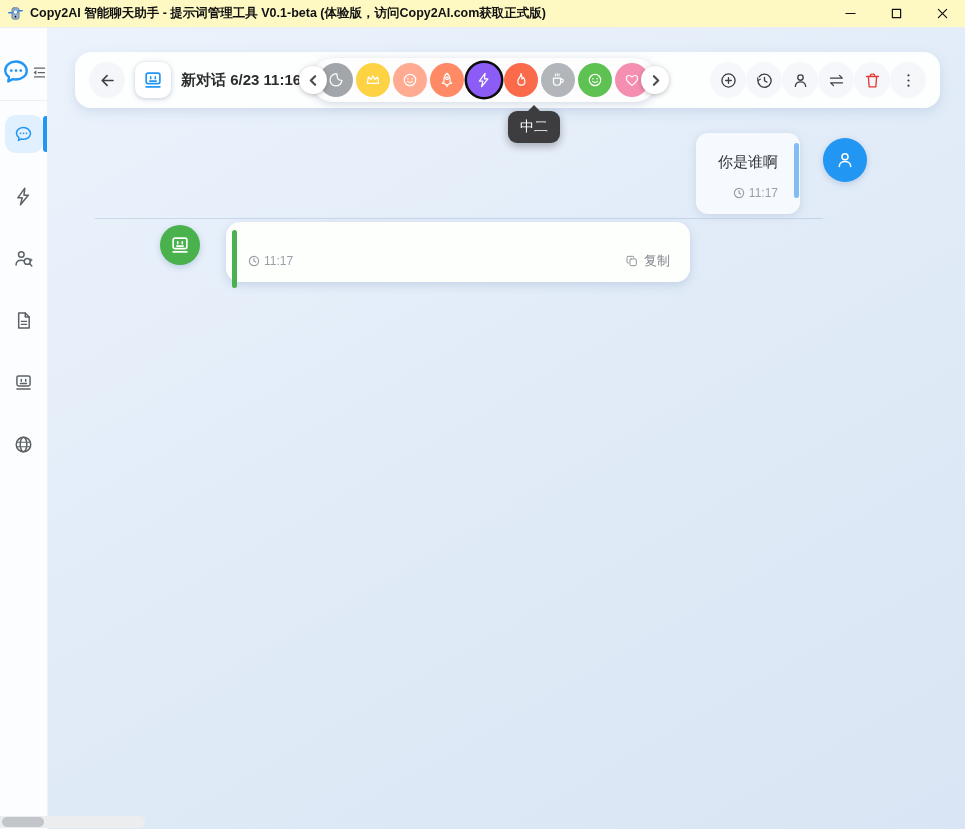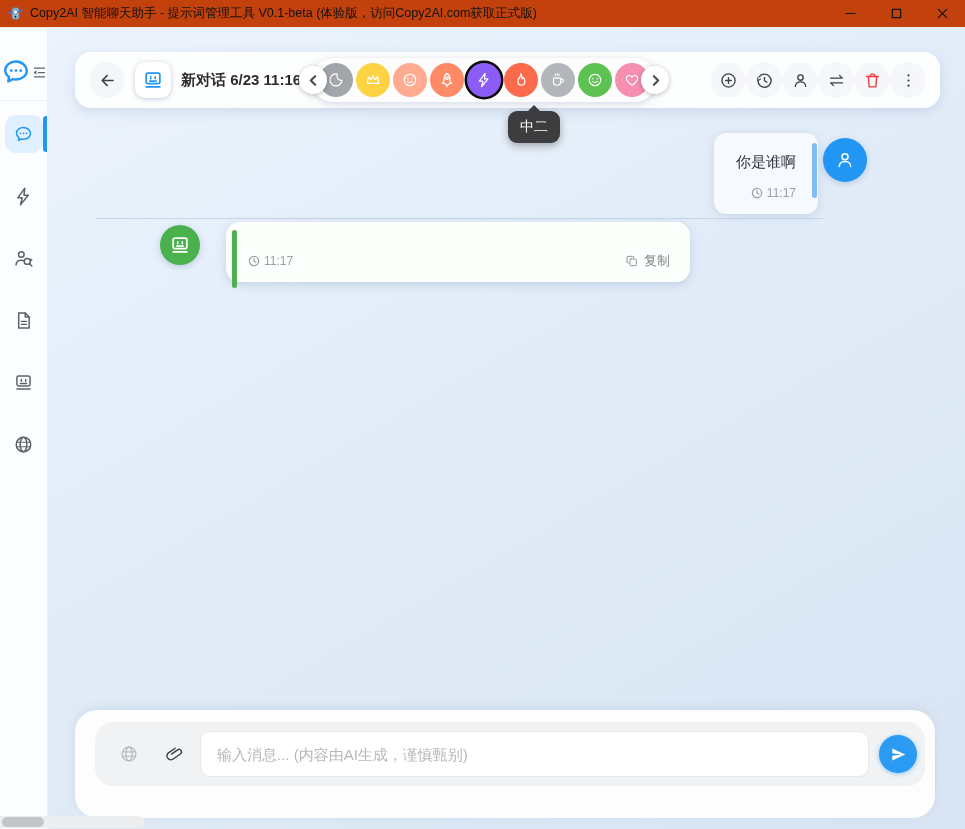--- a/index.html
+++ b/index.html
@@ -3,22 +3,22 @@
 <meta charset="utf-8">
 <style>
   * { margin:0; padding:0; box-sizing:border-box; }
   html,body { width:965px; height:829px; overflow:hidden;
     font-family:"Liberation Sans","DejaVu Sans",sans-serif; }
   svg { display:block; fill:none; stroke:currentColor; stroke-width:1.7;
         stroke-linecap:round; stroke-linejoin:round; }
   svg .f { fill:currentColor; stroke:none; }
 
   
-  .titlebar { height:28px; background:#c2410c; display:flex; align-items:center;
-    padding-left:7px; border-bottom:1px solid #e9eef5; }
+  .titlebar { height:28px; background:#fef9c3; display:flex; align-items:center;
+    padding-left:7px; border-bottom:1px solid #e9eef5;font-weight:bold; }
   .app-ico { width:17px; height:17px; margin-right:6px; }
   .tb-title { font-size:12.5px; color:#111; white-space:nowrap; }
   .tb-spacer { flex:1; }
   .winbtn { width:46px; height:27px; display:flex; align-items:center;
     justify-content:center; color:#111; background:transparent; border:none; }
   .winbtn svg { width:11px; height:11px; stroke-width:1.3; }
 
   
   .app { display:flex; height:801px;
     background:linear-gradient(150deg,#ecf3fc 0%,#e2ecf8 45%,#d9e5f4 100%); }
@@ -80,21 +80,21 @@
 
   .tooltip { position:absolute; left:416px; top:83px; background:#3d3d3f;
     color:#fff; font-size:14px; padding:7px 12px; border-radius:9px; z-index:5;
     box-shadow:0 3px 8px rgba(0,0,0,.3);margin-left:44px; }
   .tooltip::before { content:""; position:absolute; top:-6px; left:50%;
     margin-left:-6px; border-left:6px solid transparent;
     border-right:6px solid transparent; border-bottom:6px solid #3d3d3f; }
 
   
   .user-row { position:absolute; top:105px; right:0; display:flex;
-    align-items:flex-start; gap:5px; padding-right:98px; }
+    align-items:flex-start; gap:23px; padding-right:98px; }
   .user-bubble { position:relative; background:#f6fafe; border-radius:12px;
     padding:20px 22px 14px 22px; min-width:100px;
     box-shadow:0 2px 8px rgba(150,170,200,.35); }
   .user-bubble .txt { font-size:15px; color:#30343a; white-space:nowrap; }
   .msg-time { display:flex; align-items:center; gap:4px; font-size:12px;
     color:#9aa0a6; margin-top:14px; justify-content:flex-end; }
   .msg-time svg { width:12px; height:12px; stroke-width:1.4; }
   .user-accent { position:absolute; right:1px; top:10px; bottom:16px; width:5px;
     border-radius:3px; background:#82bcf5; }
   .avatar { width:44px; height:44px; border-radius:50%; display:flex;
@@ -428,41 +428,19 @@
             <svg viewBox="0 0 24 24">
               <rect x="8.5" y="8.5" width="11" height="11.5" rx="2"></rect>
               <path d="M5.8 15.5 H5.2 A1.7 1.7 0 0 1 3.5 13.8 V5.7 A1.7 1.7 0 0 1 5.2 4 h8.1 A1.7 1.7 0 0 1 15 5.7 V6.2"></path>
             </svg>
             <span>复制</span>
           </button>
         </div>
       </div>
     </div>
 
-    <div class="composer-panel">
-      <div class="composer-bar">
-        <button class="comp-ico globe">
-          <svg viewBox="0 0 24 24">
-            <circle cx="12" cy="12" r="8.3"></circle>
-            <ellipse cx="12" cy="12" rx="3.8" ry="8.3"></ellipse>
-            <path d="M4 9.4 H20 M4 14.6 H20" stroke-width="1.3"></path>
-          </svg>
-        </button>
-        <button class="comp-ico clip">
-          <svg viewBox="0 0 24 24">
-            <path d="M8.2 12.2 L14.8 5.6 a3.1 3.1 0 0 1 4.4 4.4 L11 18.2 a4.9 4.9 0 0 1 -6.9 -6.9 L11.4 4"></path>
-          </svg>
-        </button>
-        <input class="msg-input" type="text" placeholder="输入消息... (内容由AI生成，谨慎甄别)" style="">
-        <button class="send-btn">
-          <svg viewBox="0 0 24 24">
-            <path class="f" d="M3.2 20.5 L21.5 12 L3.2 3.5 L3.2 10.2 L15.5 12 L3.2 13.8 Z"></path>
-          </svg>
-        </button>
-      </div>
-    </div>
 
   </main>
 </div>
 
 <div class="h-scrollbar">
   <div class="thumb"></div>
 </div>
 
 </body></html>

